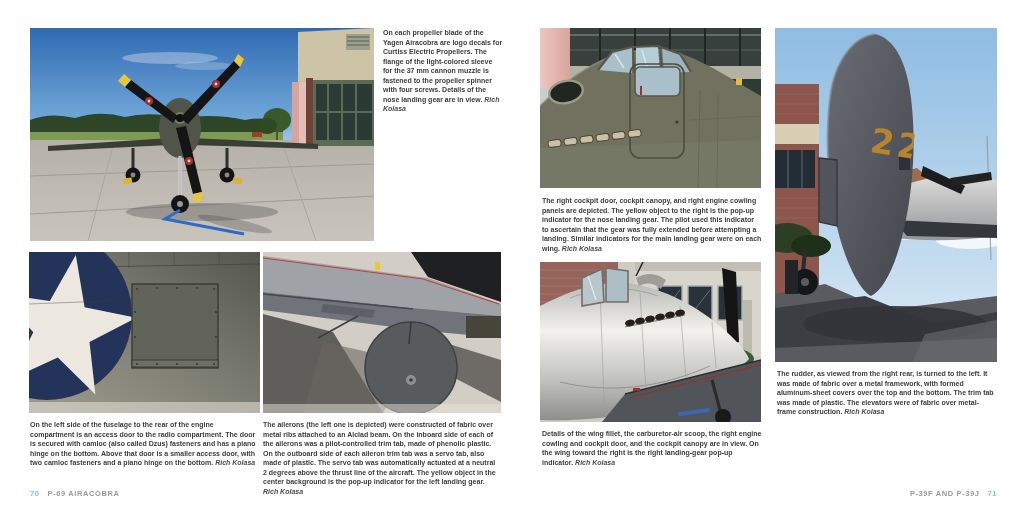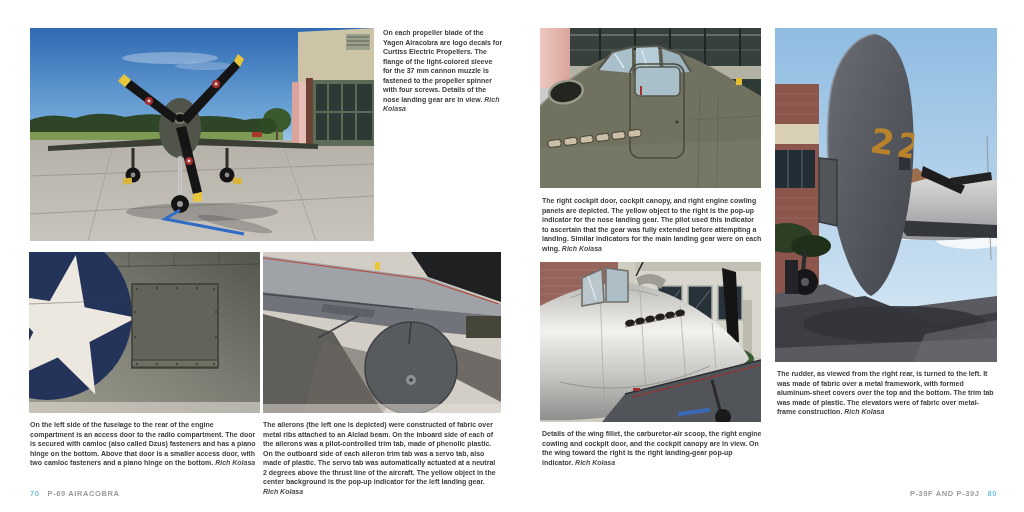--- a/index.html
+++ b/index.html
@@ -422,16 +422,16 @@
       <text clip-path="url(#rudclip)" x="96" y="124" transform="rotate(9 96 112)" font-family="'DejaVu Sans', sans-serif" font-size="34" font-weight="bold" letter-spacing="3" fill="#b8832a">220</text>
     </svg>
   </div>
 
   <div class="caption" style="left:777px;top:369px;width:220px;">
     <span>The rudder, as viewed from the right rear, is turned to the left. It was made of fabric over a metal framework, with formed aluminum-sheet covers over the top and the bottom. The trim tab was made of plastic. The elevators were of fabric over metal-frame construction.</span>
     <span class="credit">Rich Kolasa</span>
   </div>
 
   <div class="footer right" style="right:27px;top:489px;">
-    <span>P-39F AND P-39J</span><span class="pagenum">80</span>
+    <span>P-39F AND P-39J</span><span class="pagenum">71</span>
   </div>
 
 </div>
 
 </body></html>

